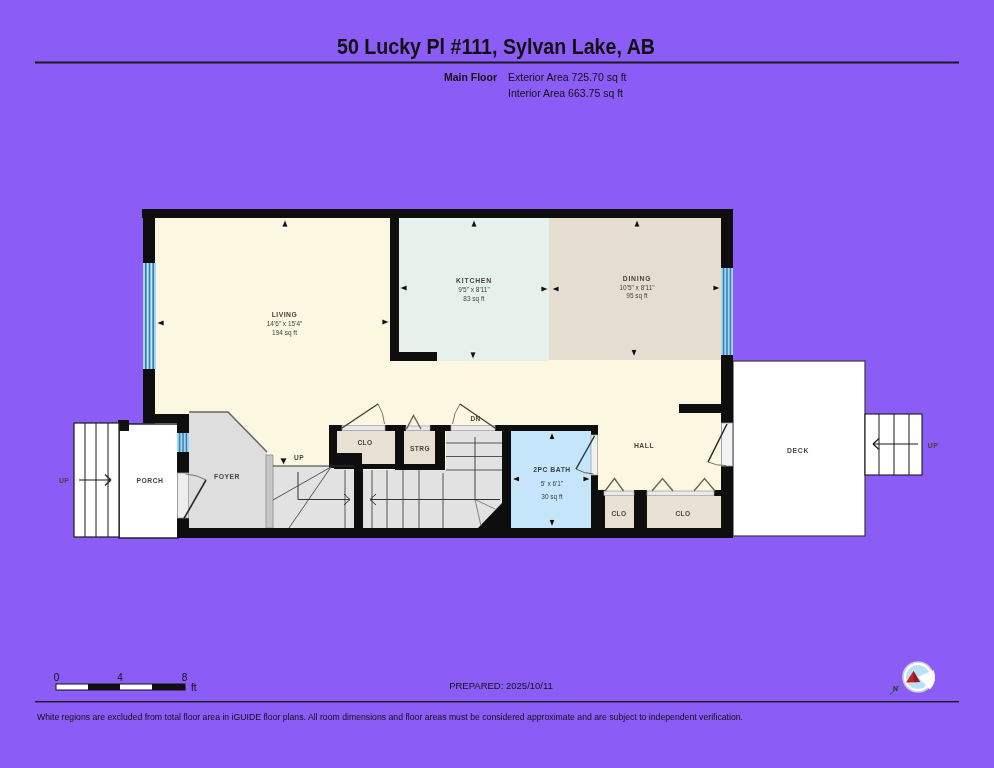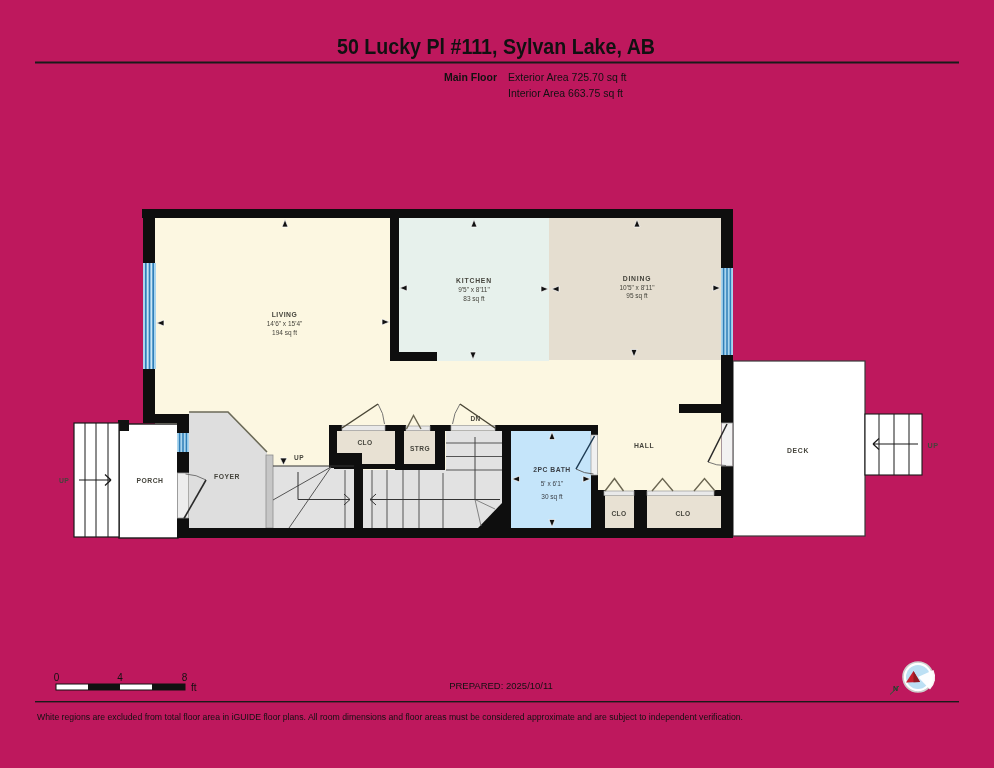--- a/index.html
+++ b/index.html
@@ -1,16 +1,16 @@
 <!DOCTYPE html>
 <html><head>
 <meta charset="utf-8">
 <style>
   html,body{margin:0;padding:0;background:#fff;}
-  .page{position:relative;width:994px;height:768px;background:#be185d;font-family:"Liberation Sans",sans-serif;}
+  .page{position:relative;width:994px;height:768px;background:#8b5cf6;font-family:"Liberation Sans",sans-serif;}
   svg text{font-family:"Liberation Sans",sans-serif;}
 </style>
 </head>
 <body>
 <div class="page">
 <svg width="994" height="768" viewBox="0 0 994 768">
 
 <g>
         <text x="337" y="53.5" font-size="21.5" font-weight="bold" fill="#111" textLength="318" lengthAdjust="spacingAndGlyphs">50 Lucky Pl #111, Sylvan Lake, AB</text>
       </g>

